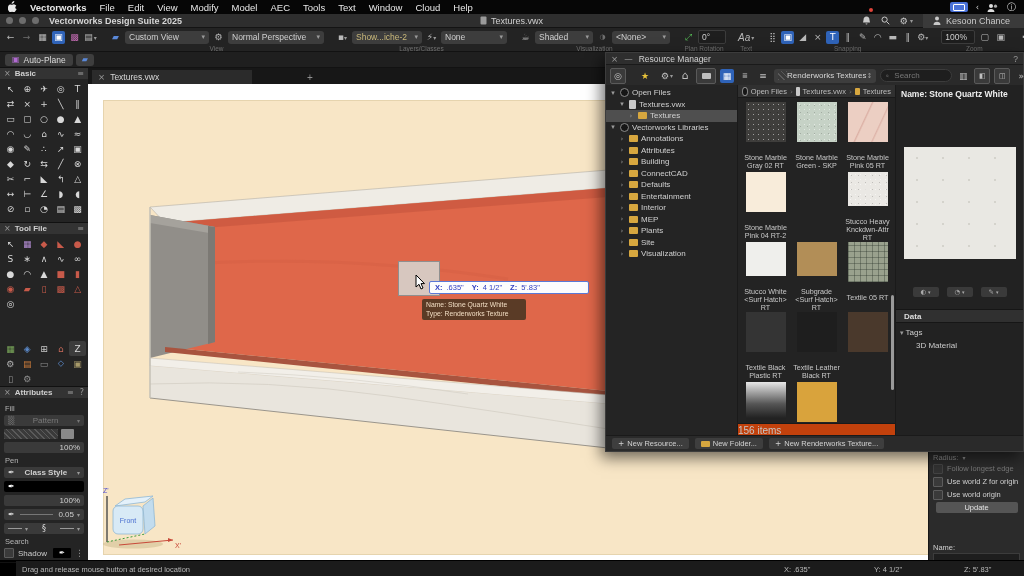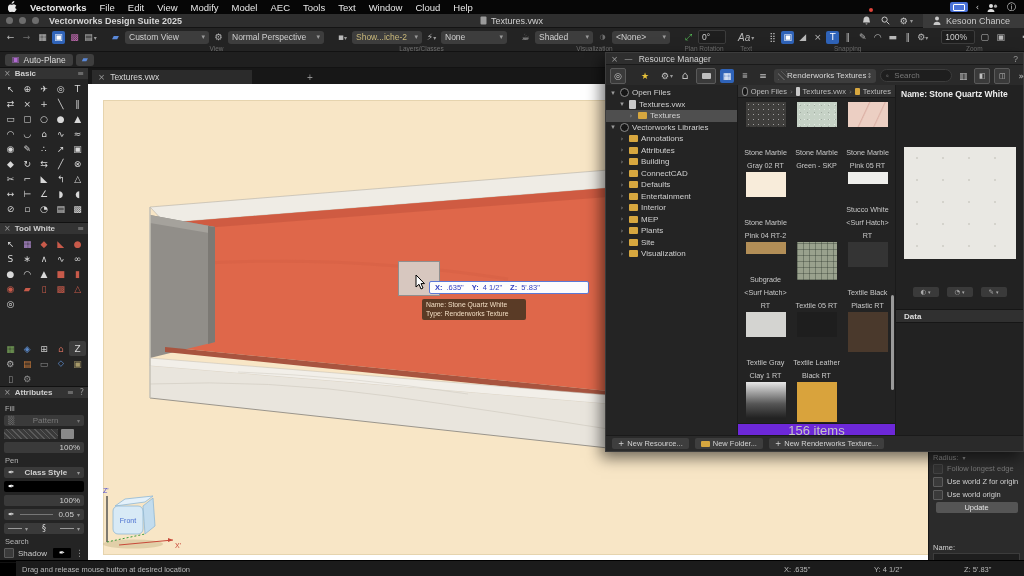--- a/index.html
+++ b/index.html
@@ -107,22 +107,22 @@
   .txcell{display:flex;flex-direction:column;align-items:center;}
   .tx{width:40px;height:40px;}
   .tx-empty{visibility:hidden;}
   .tx-plaid{background-image:repeating-linear-gradient(0deg,rgba(40,50,40,.35) 0 1px,transparent 1px 6px),
             repeating-linear-gradient(90deg,rgba(40,50,40,.35) 0 1px,transparent 1px 6px);}
   .tx-speckle{background-image:radial-gradient(rgba(255,255,255,.5) 9%,transparent 10%),radial-gradient(rgba(0,0,0,.18) 9%,transparent 10%);
               background-size:5px 5px,7px 7px;}
   .tx-marble{background-image:linear-gradient(115deg,transparent 40%,rgba(190,120,110,.35) 42%,transparent 45%,transparent 70%,rgba(190,120,110,.3) 72%,transparent 75%);}
   .tx-noisy{background-image:radial-gradient(rgba(0,0,0,.22) 12%,transparent 13%);background-size:4px 4px;}
   .tx-grad{background-image:linear-gradient(180deg,#e8e8e8,#555 55%,#222 90%);}
-  .txlabel{font-size:7.2px;line-height:13px;color:#c9c9c9;text-align:center;margin-top:19px;width:47px;word-wrap:break-word;}
-  #itemsbar{height:12px;background:#6d28d9;border-top:1px solid #1a1a1a;display:flex;align-items:center;justify-content:center;font-size:13px;color:#c5c5c5;}
+  .txlabel{font-size:7.2px;line-height:8px;color:#c9c9c9;text-align:center;margin-top:12px;width:47px;word-wrap:break-word;}
+  #itemsbar{height:12px;background:#c2410c;border-top:1px solid #1a1a1a;display:flex;align-items:center;justify-content:flex-start;font-size:10px;color:#c5c5c5;}
   #gridsb{position:absolute;right:1px;top:210px;width:3px;height:95px;background:#9a9a9a;border-radius:2px;}
   #rmdetail{flex:1;background:#222;display:flex;flex-direction:column;}
   #dname{padding:4px 5px;font-size:8.5px;font-weight:bold;color:#eee;}
   #dpreview{width:112px;height:112px;background:#e9e8e3;margin:44px auto 0 auto;
             background-image:radial-gradient(rgba(180,180,170,.4) 6%,transparent 7%);background-size:26px 22px;}
   #dbtns{display:flex;justify-content:center;gap:8px;margin-top:28px;}
   .dbtn{width:26px;height:10px;background:#3a3a3a;border-radius:2px;display:flex;align-items:center;justify-content:center;gap:2px;font-size:6.5px;color:#aaa;}
   #ddata{margin-top:12px;height:12px;background:#303030;border-top:1px solid #161616;border-bottom:1px solid #161616;
          display:flex;align-items:center;font-size:8px;font-weight:bold;color:#ddd;padding:0 8px;}
   #dtags{padding:5px 4px;font-size:8px;color:#ccc;}
@@ -498,21 +498,21 @@
           <span class="tool g">▤</span>
 
           <span class="tool g">▩</span>
 
       </div>
     </div>
 
     <div class="palette" style="height:163px;">
       <div class="phead">
         <span class="x g">×</span>
-        <span>Tool White</span>
+        <span>Tool File</span>
         <span class="menu g">≡</span>
       </div>
       <div class="toolgrid">
 
           <span class="tool g" style="color: rgb(216, 216, 216);">↖</span>
 
           <span class="tool g" style="color: rgb(176, 138, 208);">▦</span>
 
           <span class="tool g" style="color: rgb(200, 90, 74);">◆</span>
 
@@ -899,20 +899,24 @@
             <div class="txcell">
               <div class="tx" style="background-color: rgb(248, 236, 218);"></div>
               <div class="txlabel">Stone Marble Pink 04 RT-2</div>
             </div>
 
             <div class="txcell">
               <div class="tx tx-empty" style="background-color: transparent;"></div>
               <div class="txlabel"></div>
             </div>
 
+            <div class="txcell">
+              <div class="tx tx-speckle" style="background-color: rgb(234, 232, 228);"></div>
+              <div class="txlabel">Stucco Heavy Knckdwn-Attr RT</div>
+            </div>
 
             <div class="txcell">
               <div class="tx" style="background-color: rgb(239, 239, 236);"></div>
               <div class="txlabel">Stucco White &lt;Surf Hatch&gt; RT</div>
             </div>
 
             <div class="txcell">
               <div class="tx tx-noisy" style="background-color: rgb(178, 142, 87);"></div>
               <div class="txlabel">Subgrade &lt;Surf Hatch&gt; RT</div>
             </div>
@@ -920,24 +924,20 @@
             <div class="txcell">
               <div class="tx tx-plaid" style="background-color: rgb(153, 161, 141);"></div>
               <div class="txlabel">Textile 05 RT</div>
             </div>
 
             <div class="txcell">
               <div class="tx" style="background-color: rgb(52, 52, 52);"></div>
               <div class="txlabel">Textile Black Plastic RT</div>
             </div>
 
-            <div class="txcell">
-              <div class="tx" style="background-color: rgb(212, 212, 209);"></div>
-              <div class="txlabel">Textile Gray Clay 1 RT</div>
-            </div>
 
             <div class="txcell">
               <div class="tx" style="background-color: rgb(30, 30, 30);"></div>
               <div class="txlabel">Textile Leather Black RT</div>
             </div>
 
             <div class="txcell">
               <div class="tx" style="background-color: rgb(74, 57, 44);"></div>
 
             </div>
@@ -970,20 +970,24 @@
           <span class="dbtn">
               <span class="g">◔</span>
               <span class="g" style="font-size:5px;">▾</span>
             </span>
           <span class="dbtn">
               <span class="g">✎</span>
               <span class="g" style="font-size:5px;">▾</span>
             </span>
         </div>
         <div id="ddata">Data</div>
+        <div id="dtags">
+          <div><span class="chev g">▾</span> <span>Tags</span></div>
+          <div style="padding-left:16px;margin-top:4px;">3D Material</div>
+        </div>
       </div>
     </div>
 
     <div id="rmfooter">
       <span class="fbtn">
           <span class="g">+</span>
           <span>New Resource...</span>
         </span>
       <span class="fbtn">
           <span class="foldico"></span>

